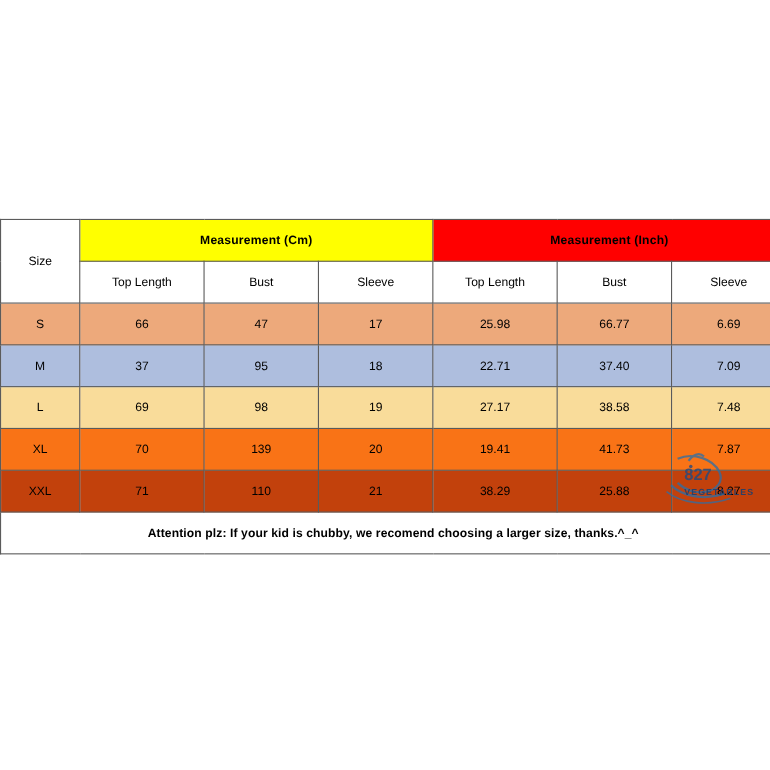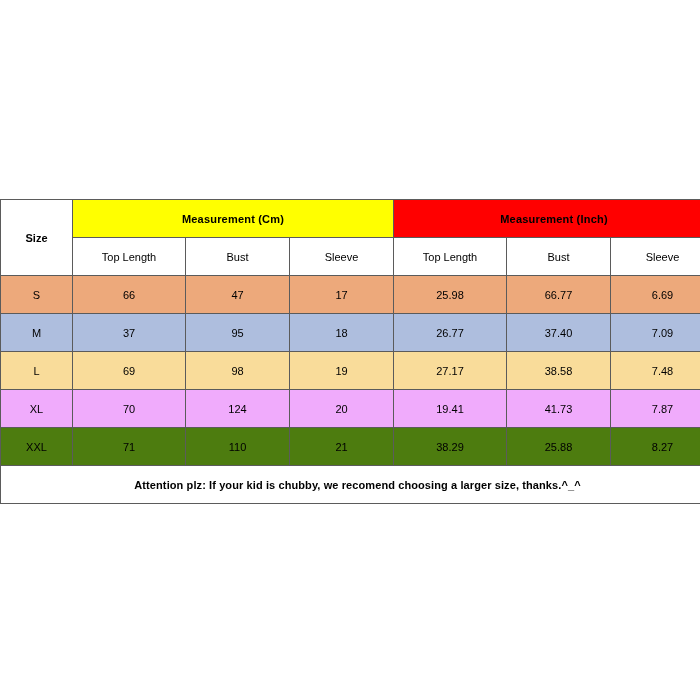--- a/index.html
+++ b/index.html
@@ -39,21 +39,21 @@
     color: #000000;
     padding: 0;
     height: 37px;
   }
   .col-size { width: 72px; }
   .col-toplen { width: 113px; }
   .col-bust { width: 104px; }
   .col-sleeve { width: 104px; }
 
   .hdr-size {
-    font-weight: bold;
+    font-weight: normal;
     font-size: 17px;
     background: #ffffff;
   }
   .hdr-cm {
     background: #ffff00;
     font-weight: bold;
     font-size: 17px;
     letter-spacing: 0.2px;
   }
   .hdr-inch {
@@ -63,22 +63,22 @@
     letter-spacing: 0.2px;
   }
   .sub-hdr {
     background: #ffffff;
     font-size: 15px;
     margin-top: 37px;
   }
   .row-s td { background: #eda97b; }
   .row-m td { background: #aebede; }
   .row-l td { background: #f9dc9a; }
-  .row-xl td { background: #f0abfc; margin-top: 47px; }
-  .row-xxl td { background: #4d7c0f; }
+  .row-xl td { background: #f97316; margin-top: 47px; }
+  .row-xxl td { background: #c2410c; }
 
   .size-cell { font-size: 16px; }
 
   .note-row td {
     background: #ffffff;
     font-size: 13px;
     font-weight: bold;
     height: 38px;
     letter-spacing: 0.1px;
   }
@@ -153,39 +153,39 @@
           <td>25.98</td>
           <td>66.77</td>
           <td>6.69</td>
         </tr>
 
         <tr class="row-m">
           <td class="size-cell">M</td>
           <td>37</td>
           <td>95</td>
           <td>18</td>
-          <td>26.77</td>
+          <td>22.71</td>
           <td>37.40</td>
           <td>7.09</td>
         </tr>
 
         <tr class="row-l">
           <td class="size-cell">L</td>
           <td>69</td>
           <td>98</td>
           <td>19</td>
           <td>27.17</td>
           <td>38.58</td>
           <td>7.48</td>
         </tr>
 
         <tr class="row-xl">
           <td class="size-cell">XL</td>
           <td>70</td>
-          <td>124</td>
+          <td>139</td>
           <td>20</td>
           <td>19.41</td>
           <td>41.73</td>
           <td>7.87</td>
         </tr>
 
         <tr class="row-xxl">
           <td class="size-cell">XXL</td>
           <td>71</td>
           <td>110</td>
@@ -195,14 +195,28 @@
           <td>8.27</td>
         </tr>
 
         <tr class="note-row">
           <td colspan="7">Attention plz: If your kid is chubby, we recomend choosing a larger size, thanks.^_^</td>
         </tr>
       </tbody>
     </table>
   </div>
 
+  <div id="watermark">
+    <svg width="96" height="56" viewBox="0 0 96 56">
+      <g opacity="0.75" fill="none" stroke="#2b6fa8" stroke-width="2">
+        <path d="M20 10 C34 4, 52 10, 58 22 C62 30, 56 38, 46 40 C36 42, 26 38, 20 32"></path>
+        <path d="M30 12 C34 6, 40 4, 44 8"></path>
+        <path d="M14 34 C24 44, 44 48, 62 42"></path>
+        <path d="M10 40 C22 50, 46 54, 68 46" stroke-width="1.5"></path>
+      </g>
+      <circle cx="32" cy="17" r="1.6" fill="#2b4a7a" opacity="0.8"></circle>
+      </svg><div></div>
+    
+    <div class="wm-text">827</div>
+    <div class="wm-sub">VEGETABLES</div>
+  </div>
 
 </div>
 
 </body></html>

